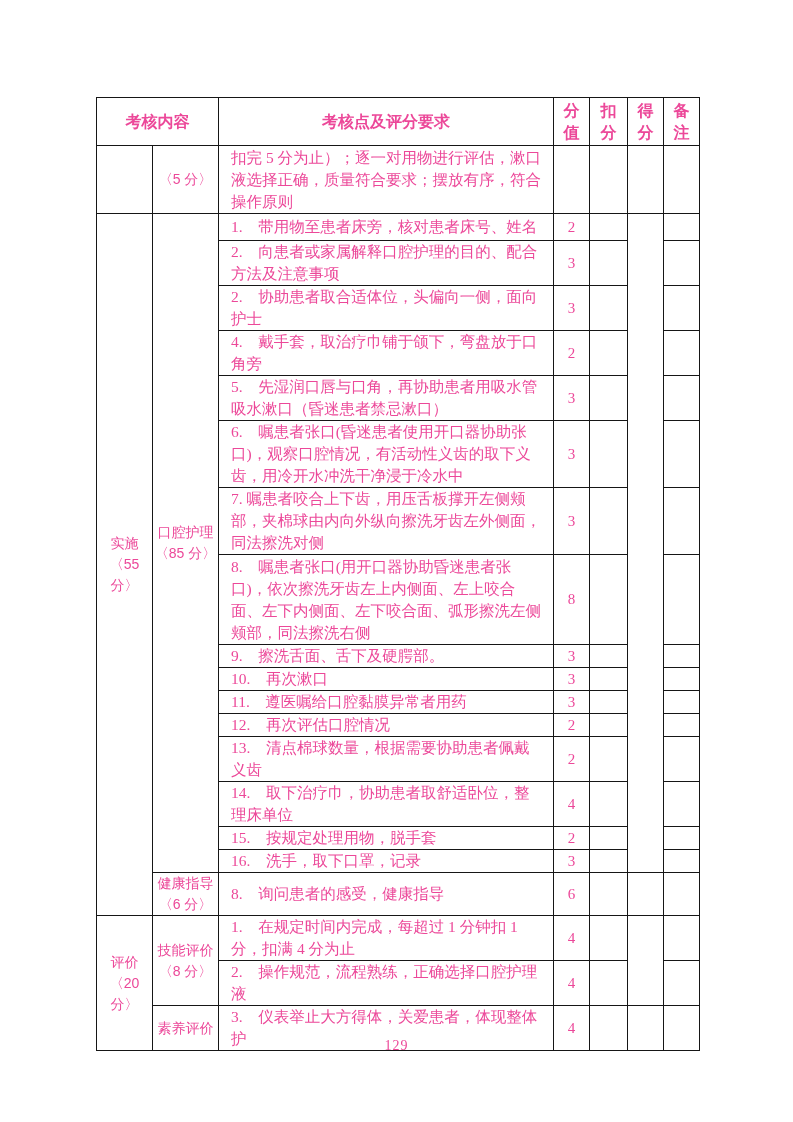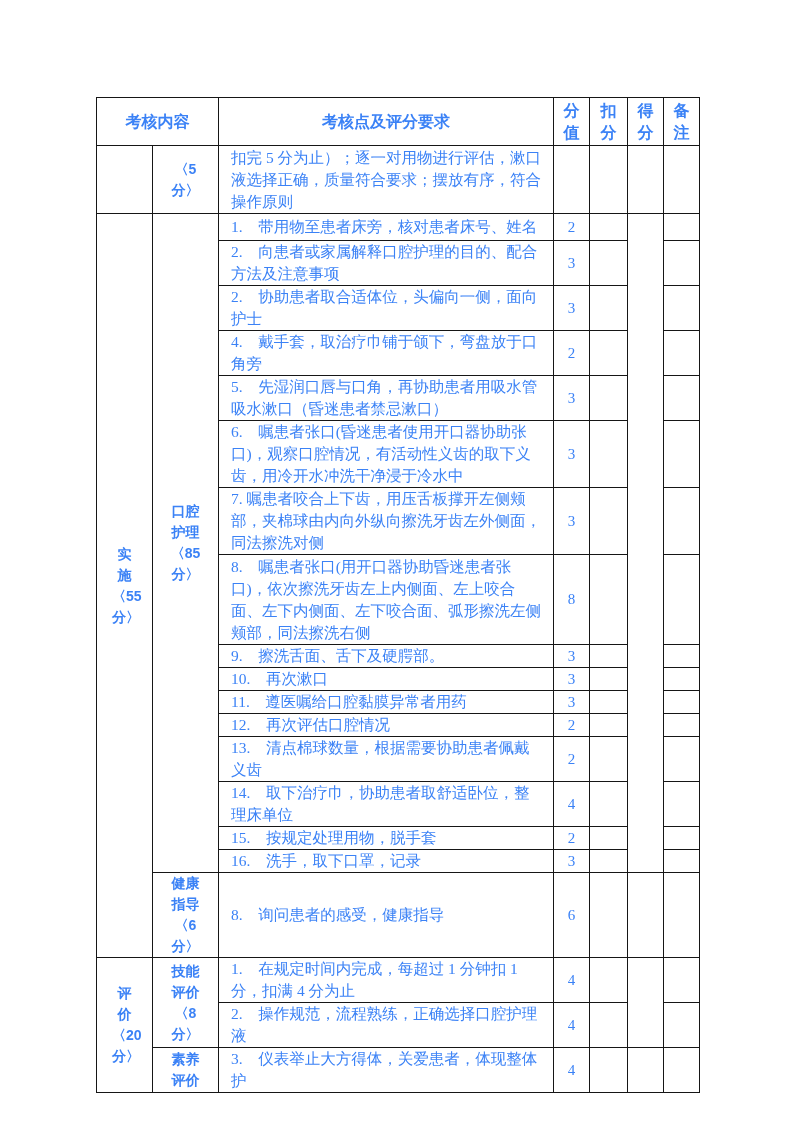--- a/index.html
+++ b/index.html
@@ -1,34 +1,34 @@
 <!DOCTYPE html>
 <html><head>
 <meta charset="utf-8">
 <style>
   html,body{margin:0;padding:0;background:#e8e8e8;}
   .page{
     width:793px;height:1122px;background:#ffffff;position:relative;
-    margin:0 auto;color:#3b82f6;overflow:hidden;
+    margin:0 auto;color:#ec4899;overflow:hidden;
     font-family:"Liberation Serif","DejaVu Serif",serif;
   }
   table.grid{
     position:absolute;left:96px;top:97px;width:603px;
     border-collapse:collapse;table-layout:fixed;
   }
   .grid td,.grid th{border:1px solid #161616;vertical-align:middle;overflow:hidden;}
   .grid th{
     font-family:"Liberation Sans","DejaVu Sans",sans-serif;
     font-weight:700;font-size:16px;line-height:22px;padding:0;text-align:center;
   }
   th.vhead{padding:0 7px;word-break:break-all;}
   td.lab{
     font-family:"Liberation Sans","DejaVu Sans",sans-serif;
-    font-weight:700;font-size:14px;line-height:21px;text-align:center;
-    white-space:pre-line;padding:0 15px;
+    font-weight:400;font-size:14px;line-height:21px;text-align:center;
+    white-space:pre-line;padding:0 1px;
   }
   td.txt{
     font-size:15.5px;line-height:22px;text-align:left;padding:0 12px;
   }
   td.num{
     font-size:15px;text-align:center;padding:0;
   }
   tr.hHeader{height:48px}
   tr.hCarry{height:68px}
   tr.h1{height:27px}
@@ -209,13 +209,14 @@
       <td class="lab">素养评价</td>
       <td class="txt">3.　仪表举止大方得体，关爱患者，体现整体护</td>
       <td class="num">4</td>
       <td class="num"></td>
       <td class="num"></td>
       <td class="num"></td>
     </tr>
   </tbody>
     </table>
 
+  <div class="pagenum">129</div>
 </div>
 
 </body></html>

